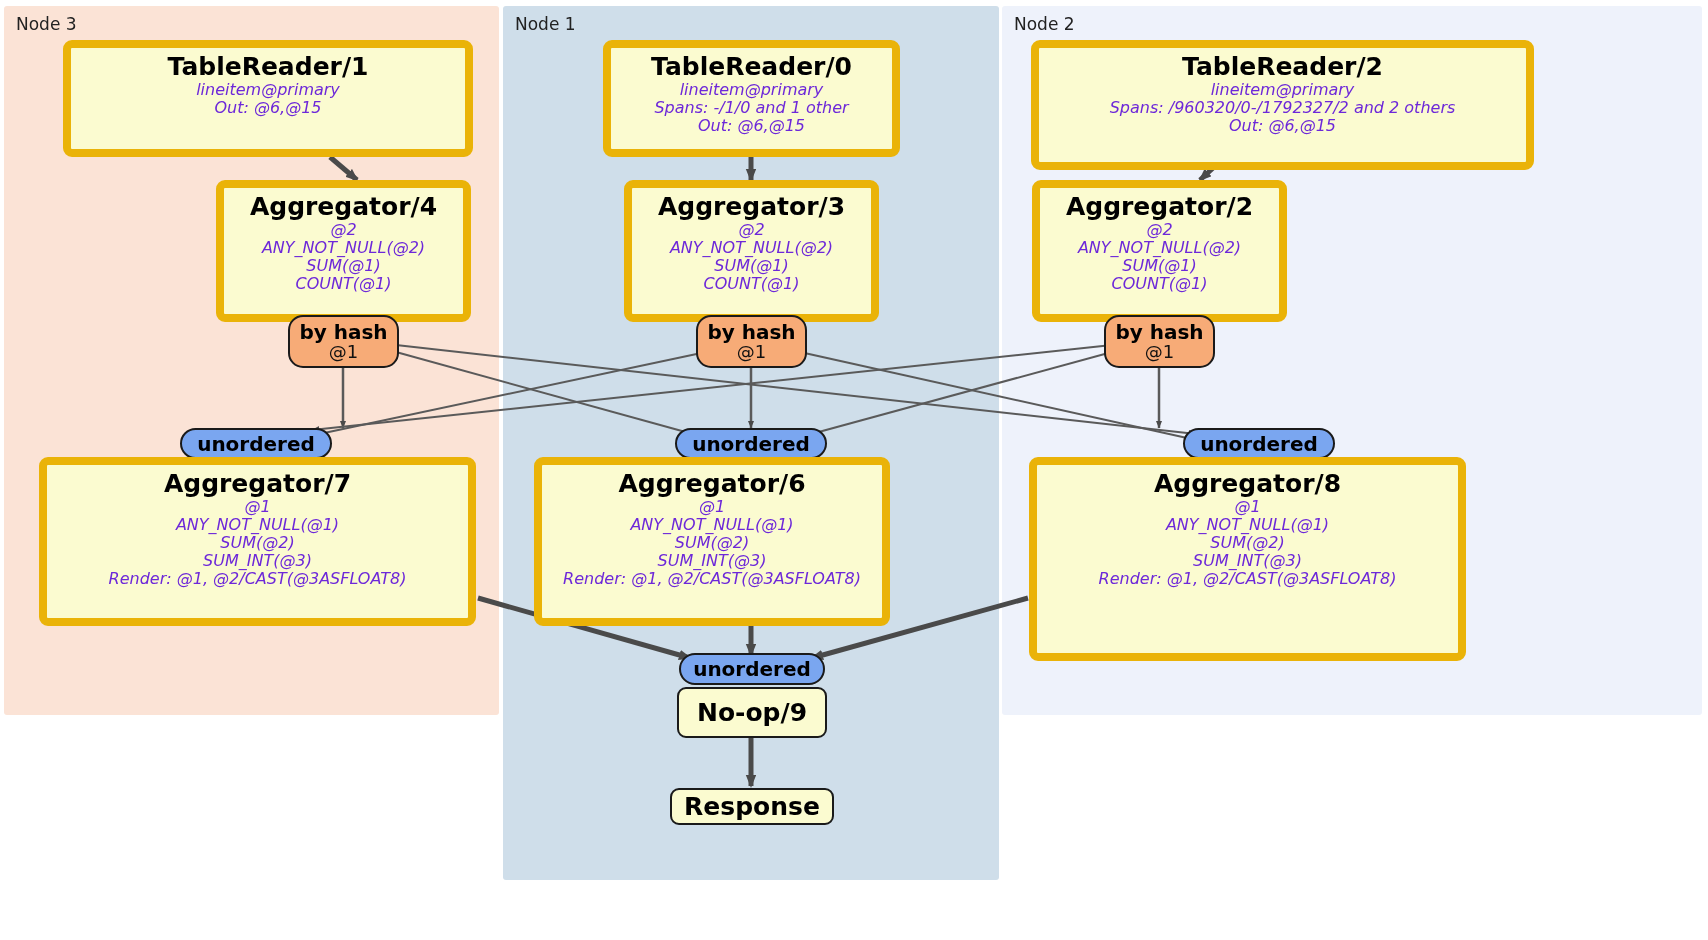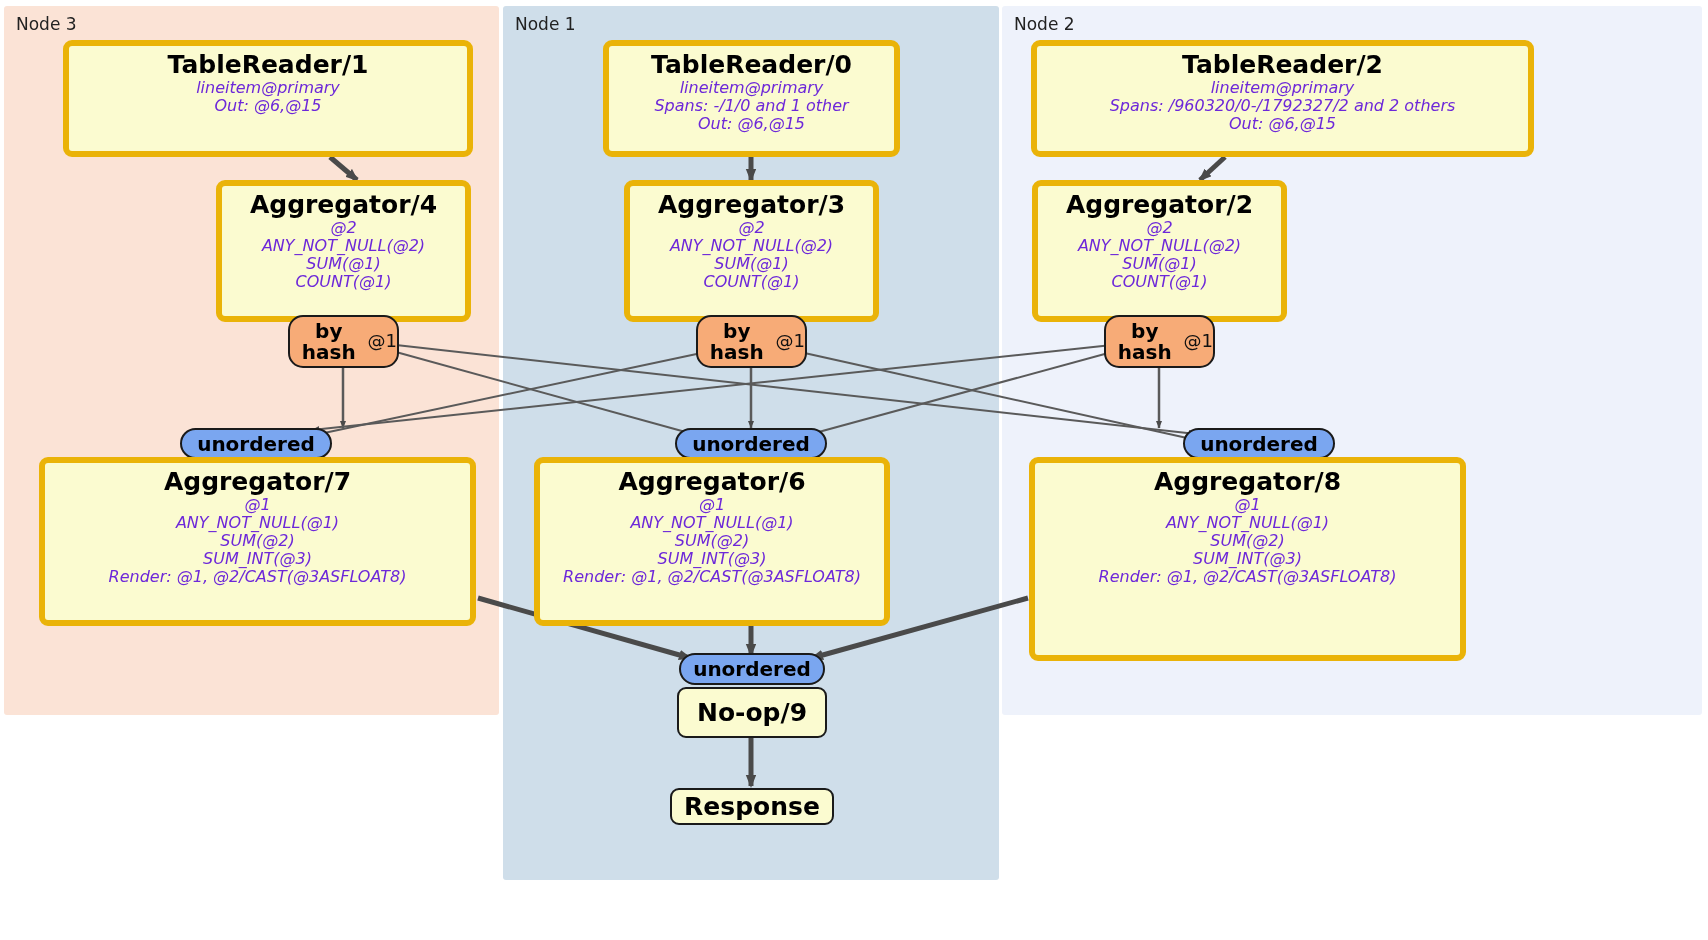--- a/index.html
+++ b/index.html
@@ -4,28 +4,28 @@
 <style>
   html,body{margin:0;padding:0;background:#ffffff;}
   body{font-family:"DejaVu Sans","Liberation Sans",sans-serif;}
   #stage{position:relative;width:1708px;height:940px;overflow:hidden;background:#fff;}
 
   .node-panel{position:absolute;border-radius:3px;}
   .node-label{position:absolute;font-size:17px;color:#222;left:12px;top:8px;white-space:nowrap;}
 
   svg.edges{position:absolute;left:0;top:0;width:1708px;height:940px;pointer-events:none;}
 
-  .box{position:absolute;background:#fbfbd0;border:6px solid #eab308;border-radius:9px;
+  .box{position:absolute;background:#fbfbd0;border:8px solid #eab308;border-radius:9px;
        box-sizing:border-box;text-align:center;display:flex;flex-direction:column;
        align-items:center;justify-content:flex-start;padding-top:5px;}
   .box .ttl{font-weight:bold;font-size:25px;line-height:1.12;color:#000;}
   .box .ln{font-size:16px;line-height:1.13;color:#6d28d9;white-space:nowrap;font-style:italic;}
 
   .pill{position:absolute;box-sizing:border-box;border:2px solid #1a1a1a;
-        text-align:center;display:flex;flex-direction:row;align-items:center;
+        text-align:center;display:flex;flex-direction:column;align-items:center;
         justify-content:center;}
   .pill.hash{background:#f7ab77;border-radius:15px;}
   .pill.hash .t{font-weight:bold;font-size:20px;line-height:1.05;color:#000;}
   .pill.hash .s{font-size:18px;line-height:1.05;color:#111;}
   .pill.unord{background:#7aa6f0;border-radius:20px;}
   .pill.unord .t{font-weight:bold;font-size:20px;color:#000;line-height:1;}
 
   .small-box{position:absolute;background:#fbfbd0;border:2px solid #1a1a1a;border-radius:9px;
        box-sizing:border-box;display:flex;align-items:center;justify-content:center;}
   .small-box .ttl{font-weight:bold;font-size:25px;color:#000;}
@@ -85,21 +85,21 @@
     <div class="ln">Out: @6,@15</div>
   </div>
 
   <div class="box" style="left:603px;top:40px;width:297px;height:117px;">
     <div class="ttl">TableReader/0</div>
     <div class="ln">lineitem@primary</div>
     <div class="ln">Spans: -/1/0 and 1 other</div>
     <div class="ln">Out: @6,@15</div>
   </div>
 
-  <div class="box" style="left:1031px;top:40px;width:503px;height:117px;">
+  <div class="box" style="left:1031px;top:40px;width:503px;height:130px;">
     <div class="ttl">TableReader/2</div>
     <div class="ln">lineitem@primary</div>
     <div class="ln">Spans: /960320/0-/1792327/2 and 2 others</div>
     <div class="ln">Out: @6,@15</div>
   </div>
 
   <div class="box" style="left:216px;top:180px;width:255px;height:142px;">
     <div class="ttl">Aggregator/4</div>
     <div class="ln">@2</div>
     <div class="ln">ANY_NOT_NULL(@2)</div>

